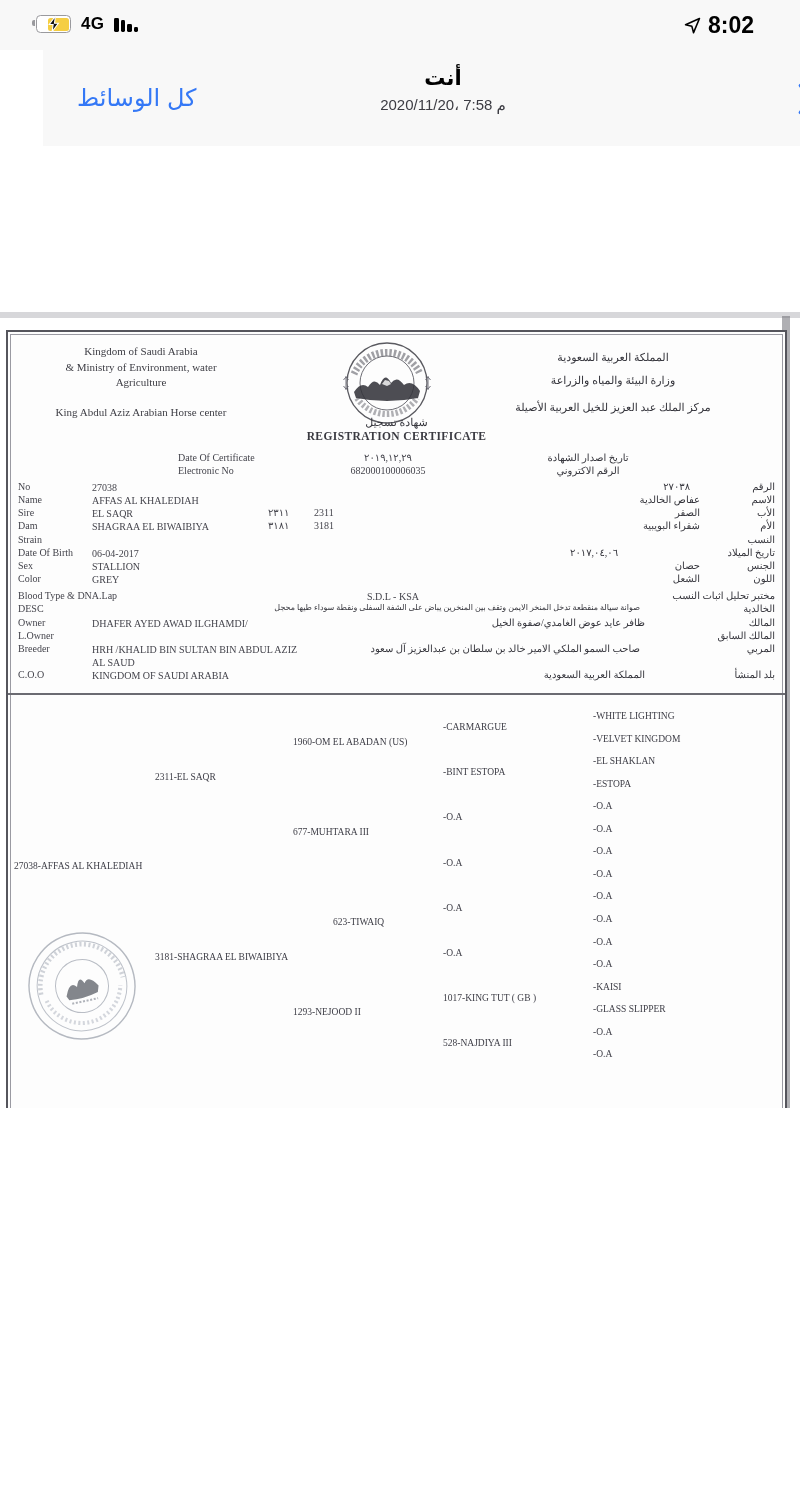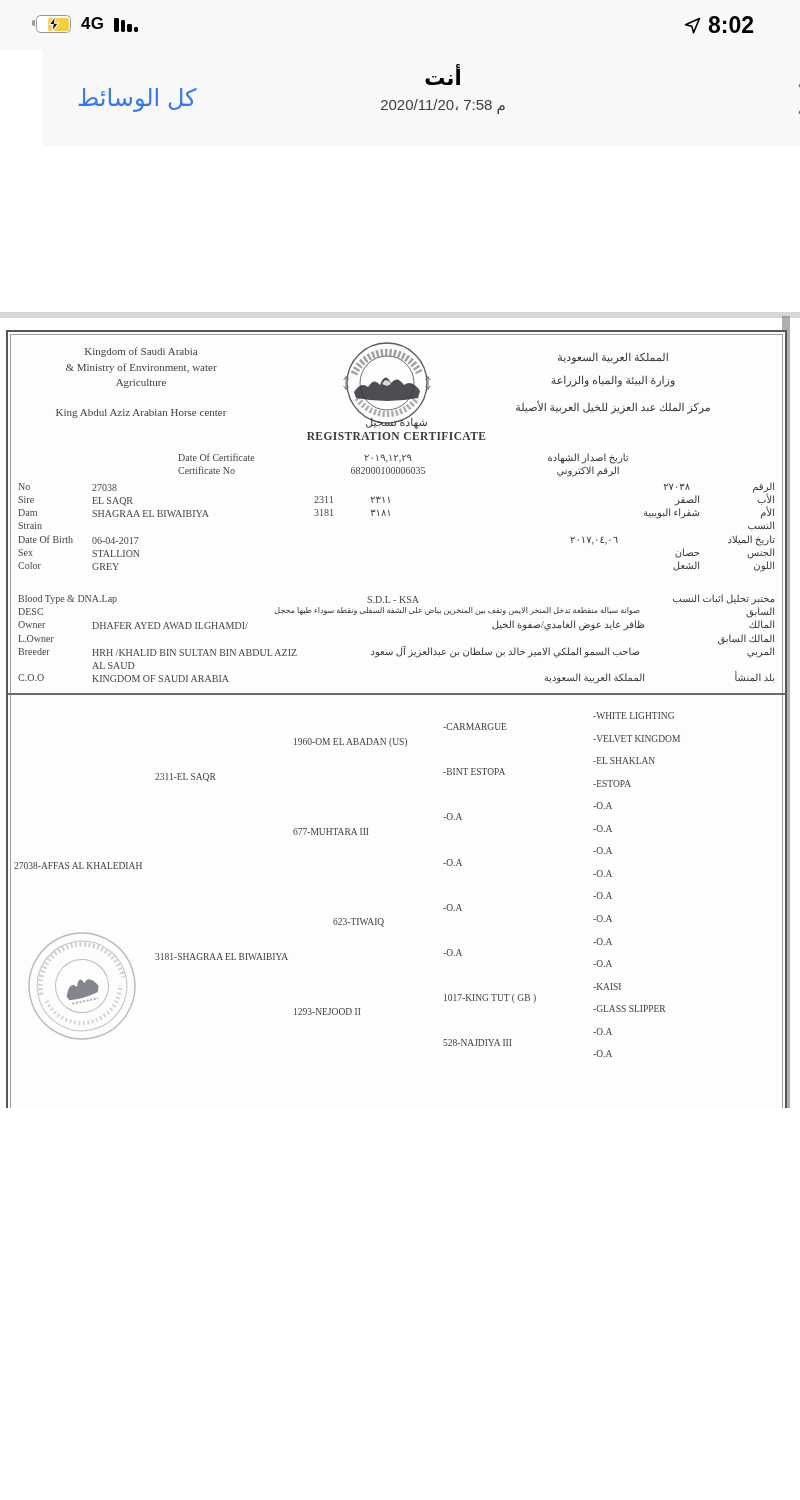--- a/index.html
+++ b/index.html
@@ -49,28 +49,28 @@
   .title-en{position:absolute;left:0;right:0;top:98px;text-align:center;font-size:11.5px;font-weight:700;letter-spacing:.4px;color:#3a3a41;}
 
   .info-wrap{position:absolute;left:10px;right:10px;top:120px;}
   .meta-row{position:relative;height:13.4px;font-size:10px;}
   .meta-row span{position:absolute;top:0;white-space:nowrap;}
   .m-label{left:160px;}
   .m-value{left:255px;width:230px;text-align:center;}
   .m-arlabel{left:465px;width:210px;text-align:center;direction:rtl;color:#35353c;}
 
   .info-row{position:relative;min-height:13.2px;font-size:10px;}
-  .info-row.row-blood{margin-top:20px;}
+  .info-row.row-blood{margin-top:4px;}
   .info-row.row-tall{min-height:26.4px;}
   .info-row span{position:absolute;top:0;white-space:nowrap;}
   .c-enlabel{left:0;}
   .c-envalue{left:74px;width:210px;white-space:normal !important;line-height:13.2px;}
   .c-envalue.val-center{left:270px;width:210px;text-align:center;}
   .c-num{left:296px;}
-  .c-arnum{left:250px;width:226px;text-align:center;}
+  .c-arnum{left:250px;width:226px;text-align:left;}
   .c-arvalue{right:40px;direction:rtl;text-align:right;padding-right:35px;color:#35353c;}
   .c-arvalue.val-desc{font-size:8px;padding-right:95px;}
   .c-arlabel{right:0;direction:rtl;text-align:right;color:#35353c;}
 
   .pedigree{position:absolute;inset:0;font-size:9.5px;color:#3d3d46;}
   .ped-node{position:absolute;white-space:nowrap;transform:translateY(-55%);}
 
   .stamp{position:absolute;left:18px;top:598px;transform:rotate(-12deg);opacity:.85;}
 
   
@@ -164,29 +164,35 @@
       <div class="title-ar">شهادة تسجيل</div>
       <div class="title-en">REGISTRATION CERTIFICATE</div>
 
       <div class="info-wrap" id="info-wrap">
           <div class="meta-row">
             <span class="m-label">Date Of Certificate</span>
             <span class="m-value">٢٠١٩,١٢,٢٩</span>
             <span class="m-arlabel">تاريخ اصدار الشهادة</span>
           </div>
           <div class="meta-row">
-            <span class="m-label">Certificate No</span>
+            <span class="m-label">Electronic No</span>
             <span class="m-value">682000100006035</span>
             <span class="m-arlabel">الرقم الاكتروني</span>
           </div>
           <div class="info-row" style="margin-top: 2px;">
             <span class="c-enlabel">No</span>
             <span class="c-envalue">27038</span>
             <span class="c-arvalue" style="padding-right: 45px;">٢٧٠٣٨</span>
             <span class="c-arlabel">الرقم</span>
+          </div>
+          <div class="info-row">
+            <span class="c-enlabel">Name</span>
+            <span class="c-envalue">AFFAS AL KHALEDIAH</span>
+            <span class="c-arvalue">عفاص الخالدية</span>
+            <span class="c-arlabel">الاسم</span>
           </div>
           <div class="info-row">
             <span class="c-enlabel">Sire</span>
             <span class="c-envalue">EL SAQR</span>
             <span class="c-num">2311</span>
             <span class="c-arnum">٢٣١١</span>
             <span class="c-arvalue">الصقر</span>
             <span class="c-arlabel">الأب</span>
           </div>
           <div class="info-row">
@@ -222,21 +228,21 @@
           </div>
           <div class="info-row row-blood">
             <span class="c-enlabel">Blood Type &amp; DNA.Lap</span>
             <span class="c-envalue val-center">S.D.L - KSA</span>
             <span class="c-arlabel">مختبر تحليل اثبات النسب</span>
           </div>
           <div class="info-row">
             <span class="c-enlabel">DESC</span>
             <span class="c-envalue"></span>
             <span class="c-arvalue val-desc">صوانة سيالة منقطعة تدخل المنخر الايمن وتقف بين المنخرين يباض على الشفة السفلى ونقطة سوداء طيها محجل</span>
-            <span class="c-arlabel">السابق</span>
+            <span class="c-arlabel">الخالدية</span>
           </div>
           <div class="info-row">
             <span class="c-enlabel">Owner</span>
             <span class="c-envalue">DHAFER AYED AWAD ILGHAMDI/</span>
             <span class="c-arvalue" style="padding-right: 90px;">ظافر عايد عوض الغامدي/صفوة الخيل</span>
             <span class="c-arlabel">المالك</span>
           </div>
           <div class="info-row">
             <span class="c-enlabel">L.Owner</span>
             <span class="c-envalue"></span>

